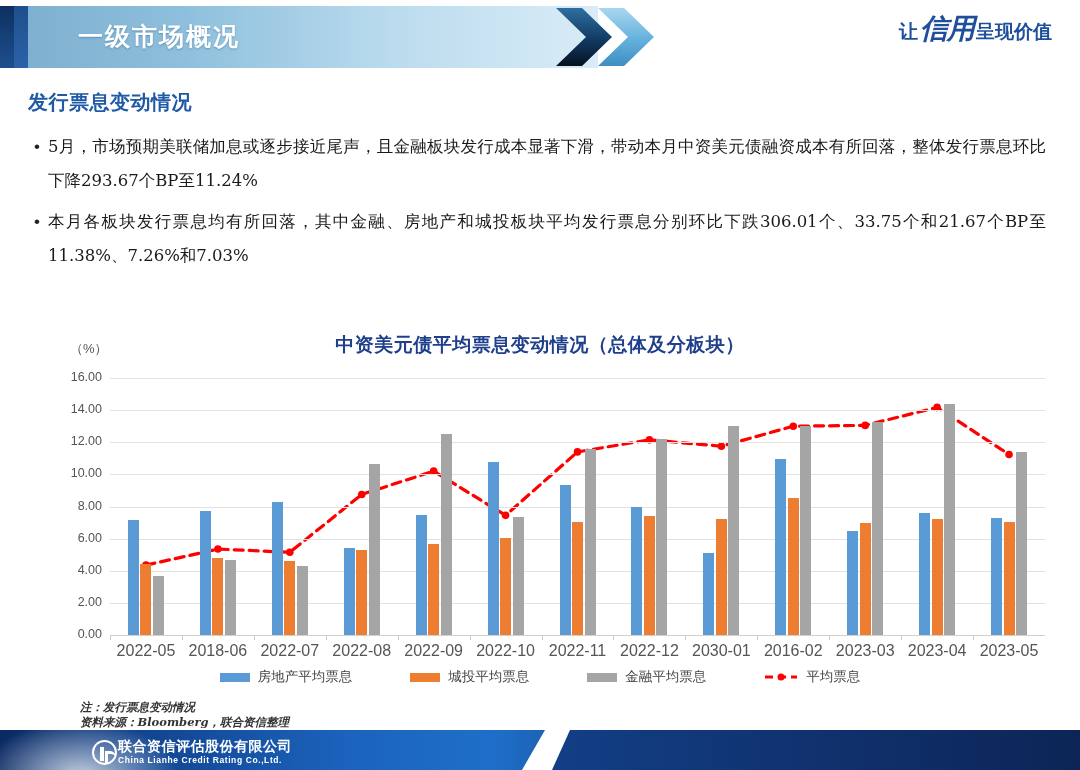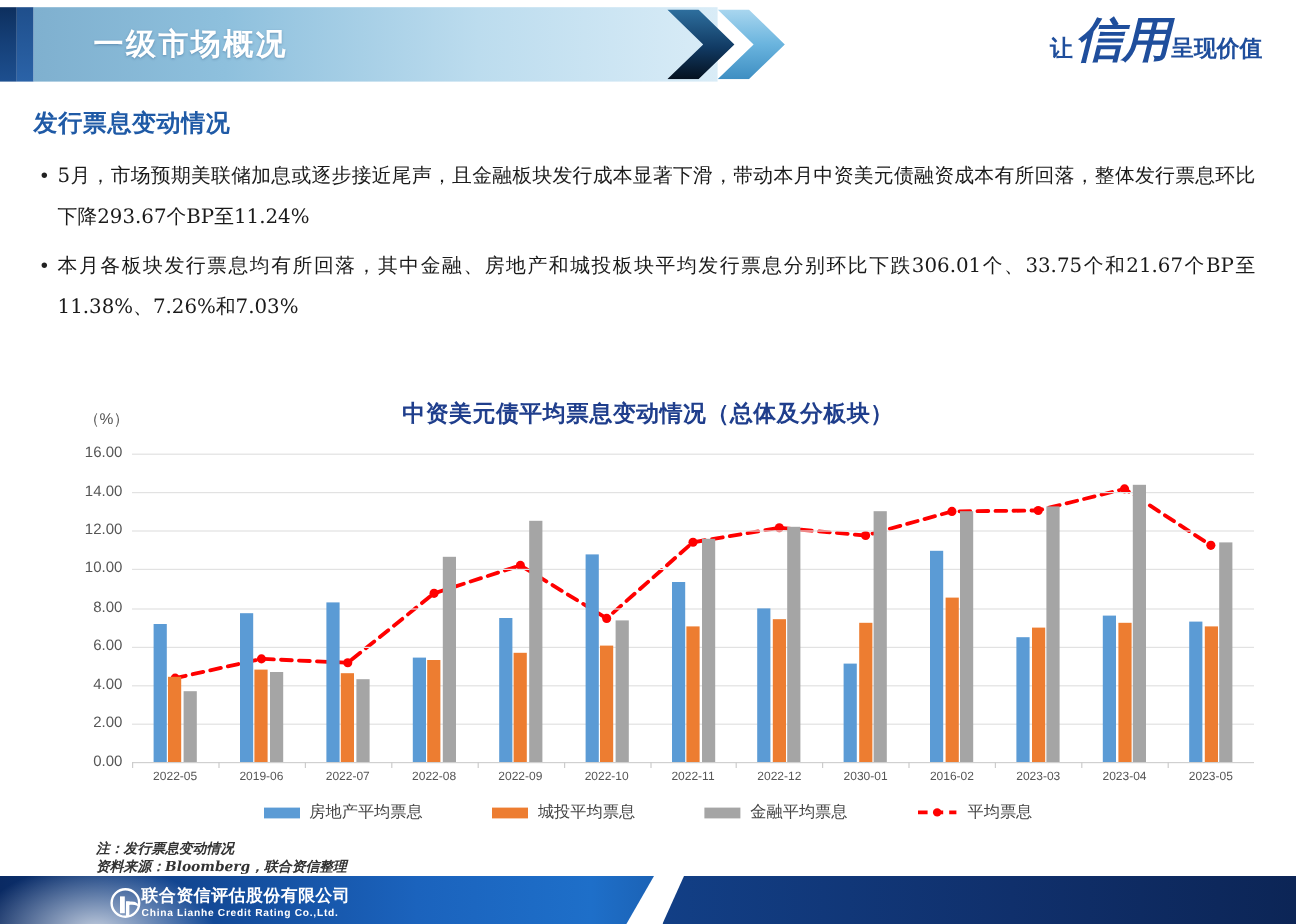--- a/index.html
+++ b/index.html
@@ -35,21 +35,21 @@
   .chev { position: absolute; top: 8px; }
   .chev svg { display: block; }
 
   .logo-right {
     position: absolute; right: 28px; top: 16px;
     display: flex; align-items: baseline; gap: 2px;
     color: #1f4e9c; white-space: nowrap;
   }
   .logo-small { font-size: 19px; font-weight: bold; }
   .logo-big {
-    font-size: 40px; font-weight: bold;
+    font-size: 28px; font-weight: bold;
     font-family: "DejaVu Serif", serif;
     font-style: italic; letter-spacing: -1px;
     line-height: .9;
   }
   .logo-tail { font-size: 19px; font-weight: bold; letter-spacing: 0px; }
 
   
   .sec-title {
     position: absolute; left: 28px; top: 89px;
     font-size: 20px; font-weight: bold; color: #1f5aa6;
@@ -85,21 +85,21 @@
   }
   .gridline.zero { background: #d0d0d0; }
   .ylabels { position: absolute; left: 40px; top: 58px; width: 62px; height: 257px; }
   .ylab {
     position: absolute; right: 0; width: 62px; text-align: right;
     font-size: 12.5px; color: #555; transform: translateY(-8px);
   }
 
   .cats { position: absolute; left: 110px; top: 322px; width: 935px; height: 22px; }
   .cat {
-    position: absolute; text-align: right; font-size: 10px; color: #555;
+    position: absolute; text-align: right; font-size: 16px; color: #555;
     transform: translateX(-50%); white-space: nowrap;
   }
 
   .bar { position: absolute; bottom: 0; }
   .bar.b1 { background: #5b9bd5; }
   .bar.b2 { background: #ed7d31; }
   .bar.b3 { background: #a5a5a5; }
 
   .lineSvg { position: absolute; left: 0; top: 0; width: 935px; height: 257px; overflow: visible; }
 
@@ -297,21 +297,21 @@
         <div class="bar b3" style="left: 474.5px; width: 11px; height: 185.522px; background: rgb(165, 165, 165);"></div>
         <div class="bar b3" style="left: 546.423px; width: 11px; height: 195.962px; background: rgb(165, 165, 165);"></div>
         <div class="bar b3" style="left: 618.346px; width: 11px; height: 208.812px; background: rgb(165, 165, 165);"></div>
         <div class="bar b3" style="left: 690.269px; width: 11px; height: 208.812px; background: rgb(165, 165, 165);"></div>
         <div class="bar b3" style="left: 762.192px; width: 11px; height: 212.828px; background: rgb(165, 165, 165);"></div>
         <div class="bar b3" style="left: 834.115px; width: 11px; height: 231.3px; background: rgb(165, 165, 165);"></div>
         <div class="bar b3" style="left: 906.038px; width: 11px; height: 182.791px; background: rgb(165, 165, 165);"></div>
       </div>
     <div class="cats">
         <div class="cat" style="left: 35.9615px;">2022-05</div>
-        <div class="cat" style="left: 107.885px;">2019-06</div>
+        <div class="cat" style="left: 107.885px;">2018-06</div>
         <div class="cat" style="left: 179.808px;">2022-07</div>
         <div class="cat" style="left: 251.731px;">2022-08</div>
         <div class="cat" style="left: 323.654px;">2022-09</div>
         <div class="cat" style="left: 395.577px;">2022-10</div>
         <div class="cat" style="left: 467.5px;">2022-11</div>
         <div class="cat" style="left: 539.423px;">2022-12</div>
         <div class="cat" style="left: 611.346px;">2030-01</div>
         <div class="cat" style="left: 683.269px;">2016-02</div>
         <div class="cat" style="left: 755.192px;">2023-03</div>
         <div class="cat" style="left: 827.115px;">2023-04</div>

